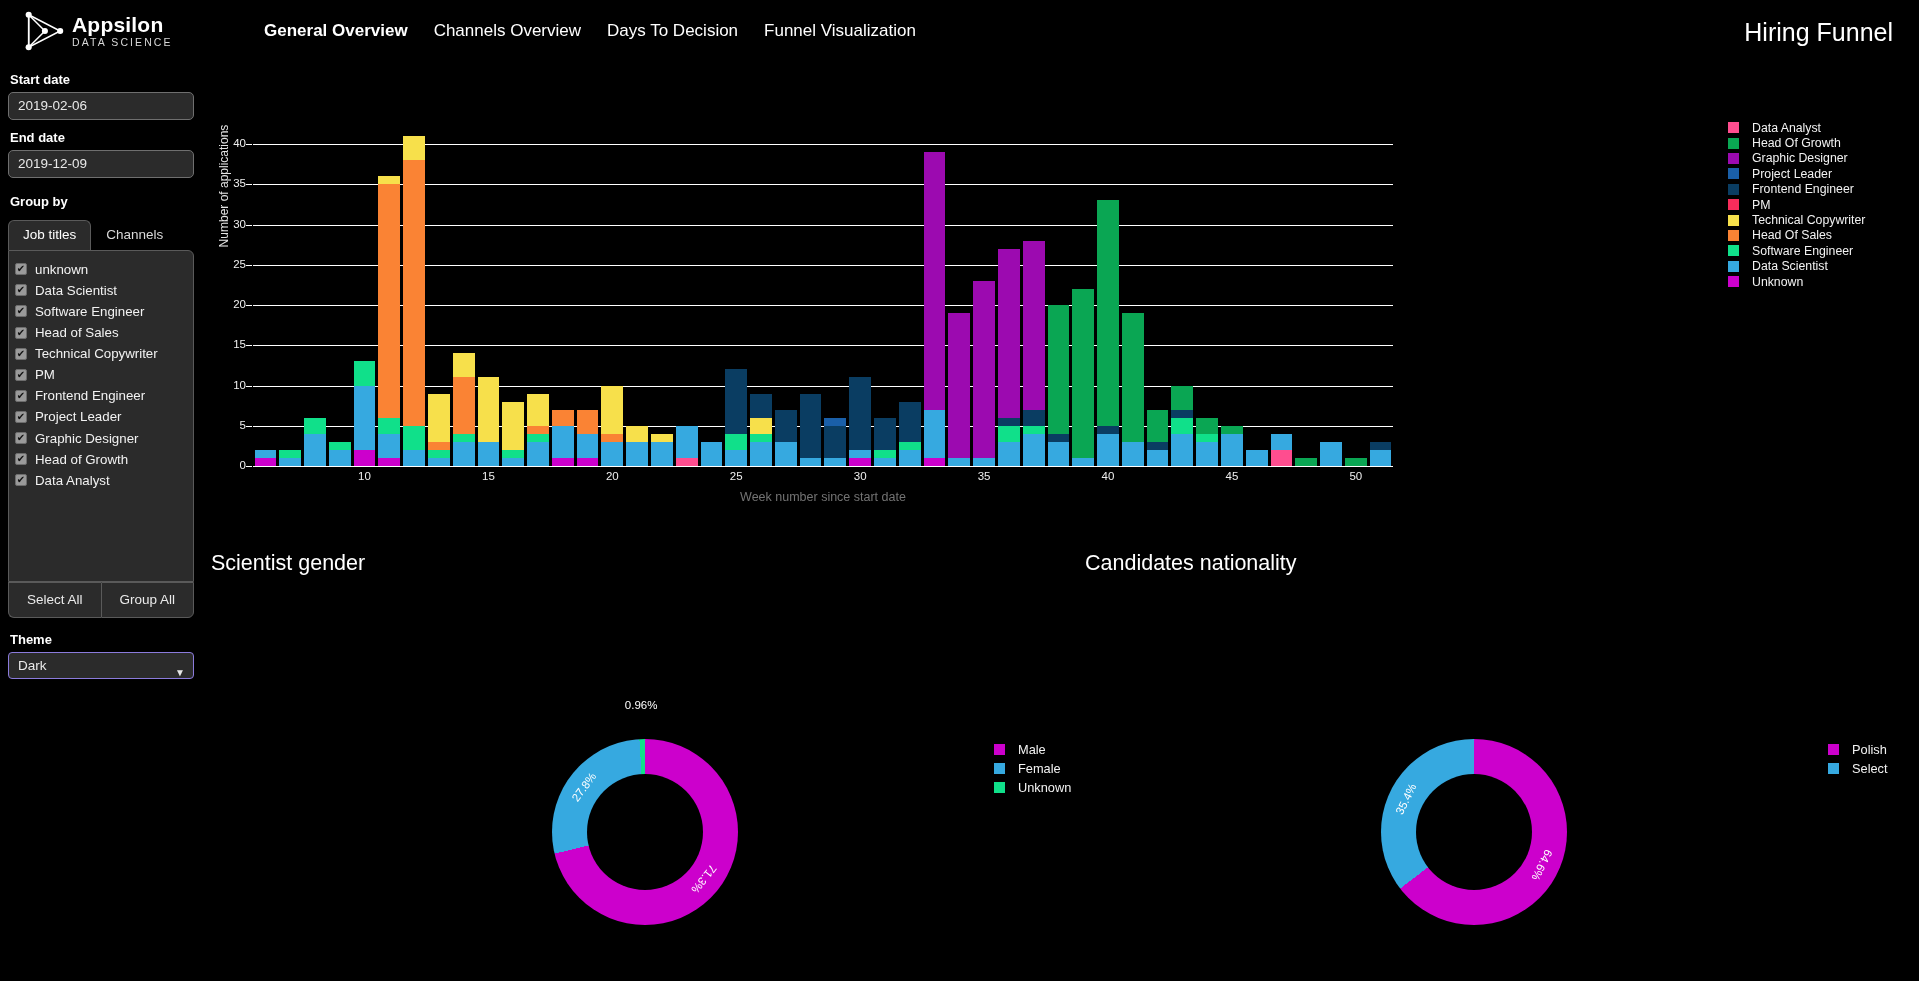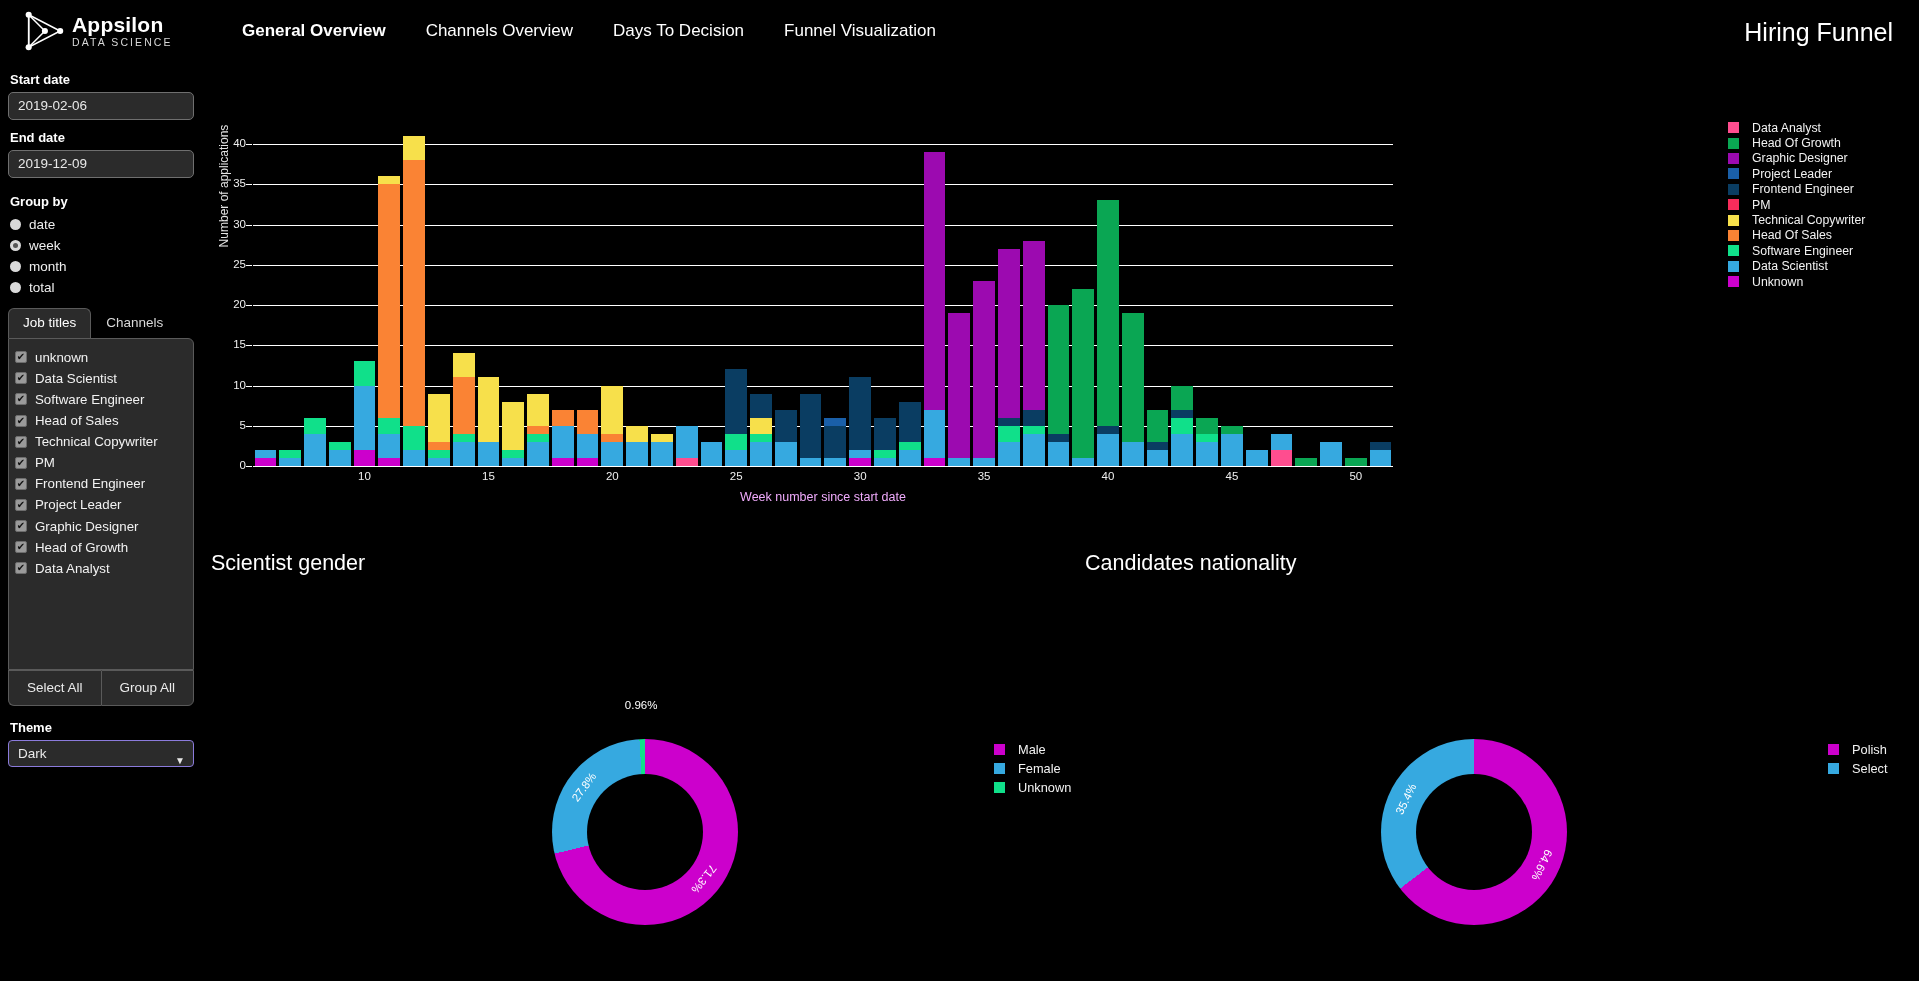--- a/index.html
+++ b/index.html
@@ -16,21 +16,21 @@
   #topbar {
     position: absolute; left: 0; top: 0; width: 1919px; height: 62px;
     background: #000; display: flex; align-items: center;
   }
   #logo-block { width: 240px; display: flex; align-items: center; padding-left: 22px; }
   #logo-mark { width: 42px; height: 42px; flex: 0 0 42px; }
   #logo-text { margin-left: 8px; line-height: 1.05; }
   #logo-name { font-size: 21px; font-weight: bold; letter-spacing: .2px; color: #fff; }
   #logo-sub { font-size: 10.5px; letter-spacing: 2.1px; color: #d8d8d8; }
 
-  #mainnav { display: flex; align-items: flex-start; gap: 40px; margin-left: 2px; }
+  #mainnav { display: flex; align-items: flex-start; gap: 26px; margin-left: 24px; }
   .navitem { font-size: 17px; color: #ffffff; cursor: pointer; white-space: nowrap; }
   .navitem.active { font-weight: bold; }
 
   #app-title {
     position: absolute; right: 26px; top: 18px;
     font-size: 25px; color: #ffffff; white-space: nowrap;
   }
 
   
   #sidebar { position: absolute; left: 0; top: 62px; width: 204px; height: 919px; padding: 0 8px; }
@@ -104,21 +104,21 @@
   .ytick {
     position: absolute; right: 1147px; font-size: 11.5px; color: #efefef;
     text-align: right; transform: translateY(-7px); white-space: nowrap;
   }
   .ytick-dash { position: absolute; width: 6px; height: 1px; background: #fff; }
   #bars { position: absolute; left: 0; bottom: 0; width: 1140px; height: 330px; display: flex; align-items: flex-end; }
   .bar { position: relative; height: 100%; display: flex; flex-direction: column; justify-content: flex-end; }
   .seg { width: 100%; }
   #xaxis { position: absolute; left: 42px; top: 348px; width: 1140px; height: 1px; background: #ffffff; }
   .xtick { position: absolute; top: 352px; font-size: 11.5px; color: #efefef; transform: translateX(-50%); }
-  #xlabel { position: absolute; left: 42px; top: 372px; width: 1140px; text-align: center; font-size: 12.5px; color: #f0abfc; }
+  #xlabel { position: absolute; left: 42px; top: 372px; width: 1140px; text-align: center; font-size: 12.5px; color: #737373; }
 
   
   #tl-legend { position: absolute; left: 1728px; top: 120px; }
   .lg-row { display: flex; align-items: center; height: 15.4px; margin-bottom: 0px; }
   .lg-sw { width: 11px; height: 11px; flex: 0 0 11px; margin-right: 13px; }
   .lg-tx { font-size: 12.3px; color: #f2f2f2; white-space: nowrap; }
 
   
   .donut-title { position: absolute; font-size: 21.5px; color: #ffffff; }
   .donut { position: absolute; border-radius: 50%; }
@@ -164,38 +164,20 @@
   </div>
 
   <div id="sidebar">
     <div class="side-label">Start date</div>
     <div class="date-input">2019-02-06</div>
 
     <div class="side-label">End date</div>
     <div class="date-input">2019-12-09</div>
 
     <div class="side-label" style="margin-top:16px">Group by</div>
-    <div id="radios">
-        <div class="radio-row">
-          <div class="radio-dot"></div>
-          <div class="radio-label">date</div>
-        </div>
-        <div class="radio-row">
-          <div class="radio-dot sel"></div>
-          <div class="radio-label">week</div>
-        </div>
-        <div class="radio-row">
-          <div class="radio-dot"></div>
-          <div class="radio-label">month</div>
-        </div>
-        <div class="radio-row">
-          <div class="radio-dot"></div>
-          <div class="radio-label">total</div>
-        </div>
-      </div>
 
     <div id="panel">
       <div id="tabstrip">
           <div class="tab active">Job titles</div>
           <div class="tab inactive">Channels</div>
         </div>
       <div id="checkbox-box">
           <div class="cb-row">
             <div class="cb-box">✔</div>
             <div class="cb-label">unknown</div>

